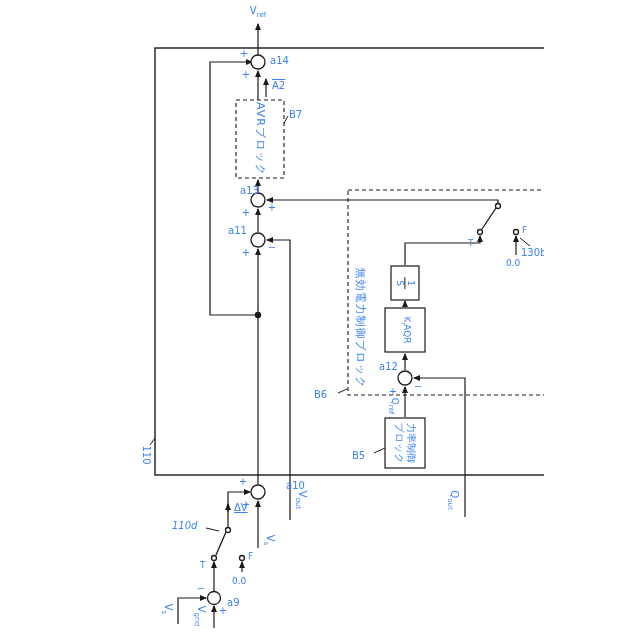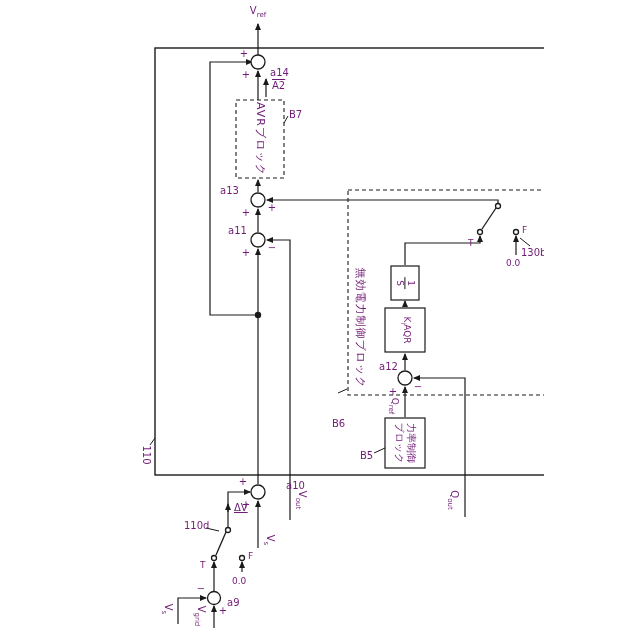--- a/index.html
+++ b/index.html
@@ -1,17 +1,17 @@
 <!DOCTYPE html>
 <html><head>
 <meta charset="utf-8">
 <style>
   html,body{margin:0;padding:0;background:#fff;}
   .canvas{position:relative;width:544px;height:640px;background:#fff;overflow:hidden;
-          font-family:"DejaVu Sans","Liberation Sans",sans-serif;color:#701a75;}
+          font-family:"DejaVu Sans","Liberation Sans",sans-serif;color:#3b82f6;}
   svg{position:absolute;left:0;top:0;}
   .lbl{position:absolute;font-size:10px;line-height:1;white-space:nowrap;}
   .c{transform:translate(-50%,-50%);}
   .r{transform:translate(-50%,-50%) rotate(90deg);}
   .sign{position:absolute;font-size:10px;line-height:1;transform:translate(-50%,-50%);}
   .sm{font-size:9px;}
   sub{font-size:7px;}
   .ov{text-decoration:overline;}
   .vblock span{display:block;text-align:center;font-size:10px;line-height:1.15;}
   .frac{display:inline-block;text-align:center;font-size:9px;line-height:1.1;}
@@ -100,22 +100,22 @@
   <div class="lbl c" style="left:258px;top:12px;"><span>V</span><sub>ref</sub></div>
   <div class="lbl ov" style="left:272px;top:81px;">A2</div>
   <div class="lbl r" style="left:300px;top:500px;"><span>V</span><sub>out</sub></div>
   <div class="lbl r" style="left:452px;top:500px;"><span>Q</span><sub>out</sub></div>
   <div class="lbl r sm" style="left:393px;top:406px;"><span>Q</span><sub>ref</sub></div>
   <div class="lbl r" style="left:199px;top:616px;"><span>V</span><sub>grid</sub></div>
   <div class="lbl r" style="left:166px;top:609px;"><span>V</span><sub>s</sub></div>
   <div class="lbl r" style="left:268px;top:540px;"><span>V</span><sub>s</sub></div>
   <div class="lbl" style="left:234px;top:503px;text-decoration:underline;">ΔV</div>
 
-  <div class="lbl" style="left:270px;top:68px;">a14</div>
-  <div class="lbl" style="left:220px;top:186px;">a13</div>
+  <div class="lbl" style="left:270px;top:56px;">a14</div>
+  <div class="lbl" style="left:240px;top:186px;">a13</div>
   <div class="lbl" style="left:228px;top:226px;">a11</div>
   <div class="lbl" style="left:379px;top:362px;">a12</div>
   <div class="lbl" style="left:270px;top:481px;margin-left:16px;">a10</div>
   <div class="lbl" style="left:227px;top:598px;">a9</div>
 
   <span class="sign" style="left:244px;top:54px;">+</span>
   <span class="sign" style="left:246px;top:75px;">+</span>
   <span class="sign" style="left:246px;top:213px;">+</span>
   <span class="sign" style="left:272px;top:208px;">+</span>
   <span class="sign" style="left:246px;top:253px;">+</span>
@@ -131,25 +131,25 @@
   <div class="lbl r jp" style="left:360px;top:328px;">無効電力制御ブロック</div>
   <div class="lbl r" style="left:405px;top:443px;">
     <span class="vblock"><span>力率制御</span><span>ブロック</span></span>
   </div>
   <div class="lbl r" style="left:405px;top:283px;">
     <span class="frac"><span class="num">1</span><span class="den">S</span></span>
   </div>
   <div class="lbl r sm" style="left:405px;top:330px;"><span>K</span><sub>i</sub><span>AQR</span></div>
 
   <div class="lbl" style="left:289px;top:110px;">B7</div>
-  <div class="lbl" style="left:332px;top:390px;margin-top:29px;">B6</div>
-  <div class="lbl" style="left:360px;top:451px;">B5</div>
+  <div class="lbl" style="left:314px;top:390px;">B6</div>
+  <div class="lbl" style="left:352px;top:451px;">B5</div>
   <div class="lbl r" style="left:146px;top:455px;">110</div>
   <div class="lbl" style="left:521px;top:248px;">130b</div>
-  <div class="lbl" style="left:184px;top:521px;">110d</div>
+  <div class="lbl" style="left:172px;top:521px;font-style:italic;">110d</div>
 
   <div class="lbl sm" style="left:468px;top:239px;">T</div>
   <div class="lbl sm" style="left:522px;top:226px;">F</div>
   <div class="lbl sm" style="left:506px;top:259px;">0.0</div>
   <div class="lbl sm" style="left:200px;top:561px;">T</div>
   <div class="lbl sm" style="left:248px;top:552px;">F</div>
   <div class="lbl sm" style="left:232px;top:577px;">0.0</div>
 
 </div>
 

